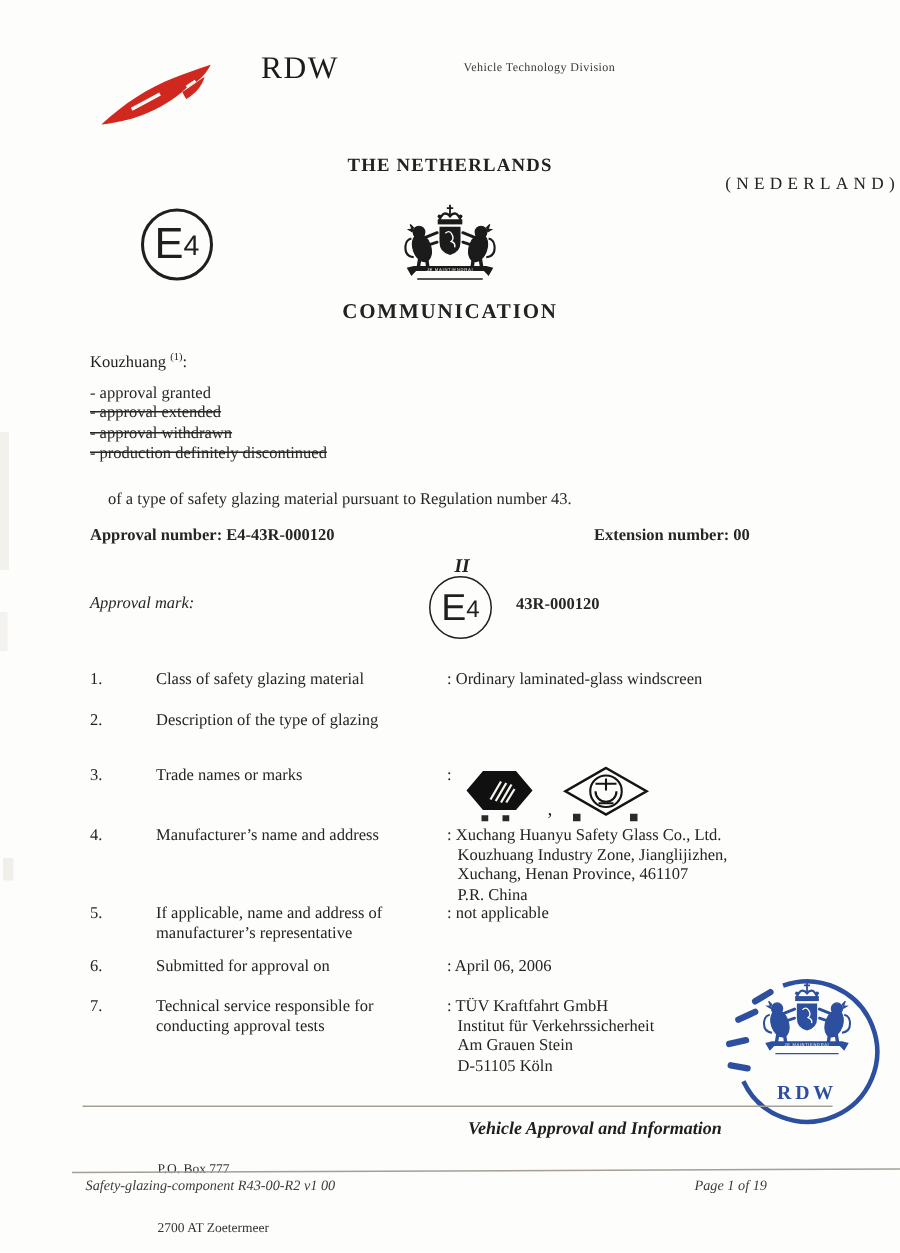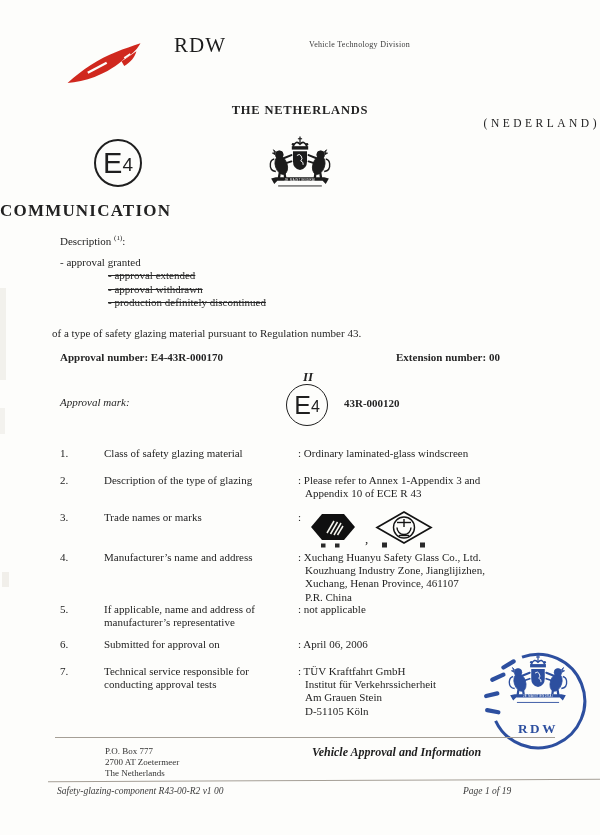--- a/index.html
+++ b/index.html
@@ -11,54 +11,54 @@
   }
   .abs { position:absolute; }
 
   
   .brand { font-size:21px; letter-spacing:1px; color:#1c1c1c; }
   .division { font-size:8px; color:#3a3a3a; letter-spacing:0.3px; }
 
   
   .country { font-weight:bold; font-size:12.5px; letter-spacing:0.8px; text-align:center; width:100%; }
   .country-native { font-size:11.5px; letter-spacing:3.5px; text-align:right; width:100%; }
-  .doc-type { font-weight:bold; font-size:17px; letter-spacing:1.2px; text-align:left; width:100%; }
+  .doc-type { font-weight:bold; font-size:14px; letter-spacing:1.2px; text-align:center; width:100%; }
 
   
   .emark { border:2.2px solid #1f1f1f; border-radius:50%;
            display:flex; align-items:center; justify-content:center; background:transparent; }
   .emark .e  { font-size:29px; line-height:1; font-family:"Liberation Sans","DejaVu Sans",sans-serif; font-weight:400; color:#1f1f1f;}
   .emark .four { font-size:19px; line-height:1; font-family:"Liberation Sans","DejaVu Sans",sans-serif; color:#1f1f1f; margin-top:3px;}
   .emark.small { border-width:1.8px; }
   .emark.small .e { font-size:25px; }
   .emark.small .four { font-size:16px; }
 
   
   .txt { font-size:11px; color:#262626; }
   .concerning-heading { font-size:11px; }
   .concerning-heading sup { font-size:7px; }
   .option { font-size:11px; line-height:13.4px; color:#262626; }
-  .option.struck { text-decoration:line-through;margin-left:48px; }
+  .option.struck { text-decoration:line-through; }
 
   .bold { font-weight:bold; }
   .italic { font-style:italic; }
 
   .mark-class { font-weight:bold; font-style:italic; font-size:13px; }
 
   
   .row { position:absolute; left:60px; width:492px; display:grid; grid-template-columns:44px 194px 1fr; }
   .row .no, .row .lbl, .row .val { font-size:11px; line-height:13.2px; color:#242424; }
   .row .lbl { white-space:pre-line; }
   .row .val { white-space:pre-line; text-indent:-7px; padding-left:7px; }
   .marks-cell { display:flex; align-items:flex-start; gap:7px; font-size:11px; }
   .marks-cell .comma { align-self:flex-end; font-size:13px; margin:0 0 2px 0; }
 
   
   .rule { border-top:1px solid #a59f96; }
-  .f9 { font-size:9px; line-height:11px; color:#333; }
+  .f9 { font-size:9px; line-height:11px; color:#333;margin-top:28px; }
   .website { text-decoration:underline; }
   .dept { font-weight:bold; font-style:italic; font-size:12px; color:#1e1e1e; }
   .docref, .pageno { font-style:italic; font-size:9.5px; color:#3b3b3b; }
 
   .artifact { position:absolute; background:#edebe6; }
 </style>
 </head>
 <body>
 
 <svg width="0" height="0" style="position:absolute" aria-hidden="true">
@@ -126,53 +126,51 @@
     <use href="#coa" width="78" height="61"></use>
   </svg>
 
   <div class="abs doc-type" style="left:0;top:201px">COMMUNICATION</div>
 
   <div class="abs emark" style="left:94px;top:139px;width:48px;height:48px">
     <span class="e">E</span>
       <span class="four">4</span>
   </div>
 
-  <div class="abs concerning-heading" style="left:60px;top:234px"><span>Description</span> <sup>(1)</sup><span>:</span></div>
+  <div class="abs concerning-heading" style="left:60px;top:234px"><span>Kouzhuang</span> <sup>(1)</sup><span>:</span></div>
 
   <div class="abs" style="left:60px;top:256px">
     <div class="option">- approval granted</div>
     <div class="option struck">- approval extended</div>
     <div class="option struck">- approval withdrawn</div>
     <div class="option struck">- production definitely discontinued</div>
   </div>
 
-  <div class="abs txt" style="left:52px;top:327px">of a type of safety glazing material pursuant to Regulation number 43.</div>
-
-  <div class="abs txt bold" style="left:60px;top:351px">Approval number: E4-43R-000170</div>
+  <div class="abs txt" style="left:72px;top:327px">of a type of safety glazing material pursuant to Regulation number 43.</div>
+
+  <div class="abs txt bold" style="left:60px;top:351px">Approval number: E4-43R-000120</div>
   <div class="abs txt bold" style="left:396px;top:351px">Extension number: 00</div>
 
   <div class="abs txt italic" style="left:60px;top:396px">Approval mark:</div>
   <div class="abs mark-class" style="left:303px;top:369px">II</div>
   <div class="abs emark small" style="left:286px;top:384px;width:42px;height:42px">
     <span class="e">E</span>
       <span class="four">4</span>
   </div>
   <div class="abs txt bold" style="left:344px;top:397px">43R-000120</div>
 
   <div class="row" style="top:447px">
     <div class="no">1.</div>
     <div class="lbl">Class of safety glazing material</div>
     <div class="val">: Ordinary laminated-glass windscreen</div>
   </div>
 
   <div class="row" style="top:474px">
     <div class="no">2.</div>
     <div class="lbl">Description of the type of glazing</div>
-    <div class="val">: Please refer to Annex 1-Appendix 3 and
-Appendix 10 of ECE R 43</div>
   </div>
 
   <div class="row" style="top:511px">
     <div class="no">3.</div>
     <div class="lbl">Trade names or marks</div>
     <div class="marks-cell">
       <span>:</span>
 
       <svg width="50" height="38" viewBox="0 0 50 38">
         <polygon points="14,3 36,3 47,16 36,29 14,29 3,16" fill="#101010"></polygon>

